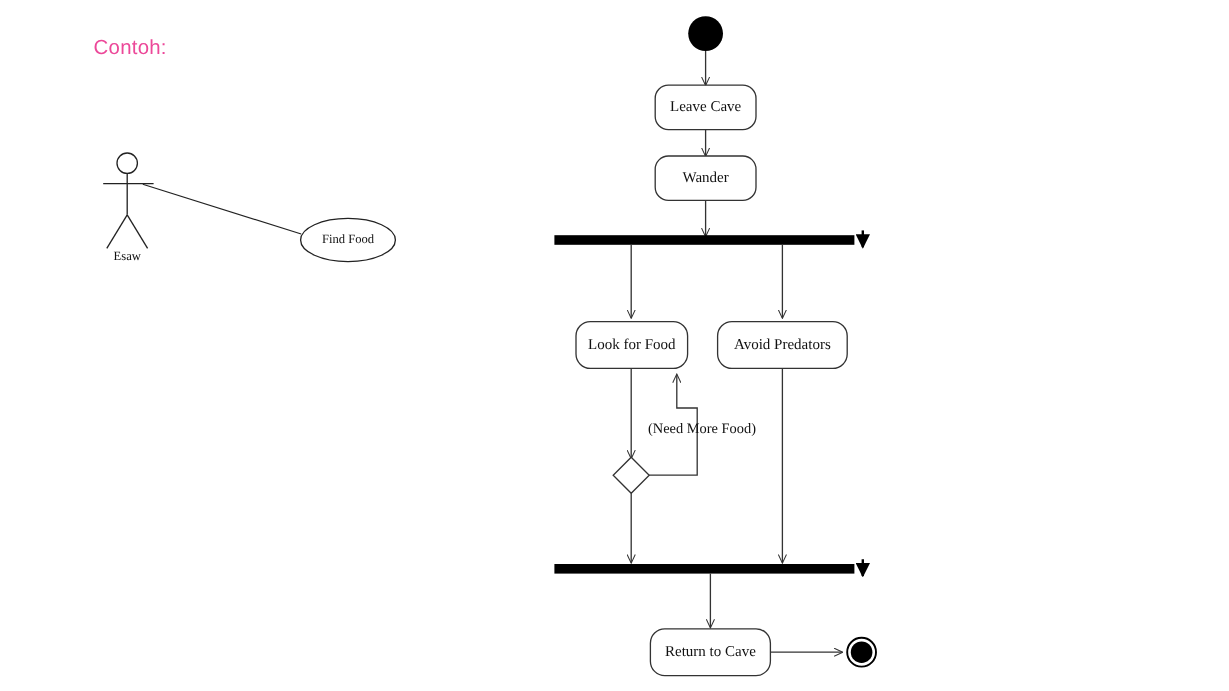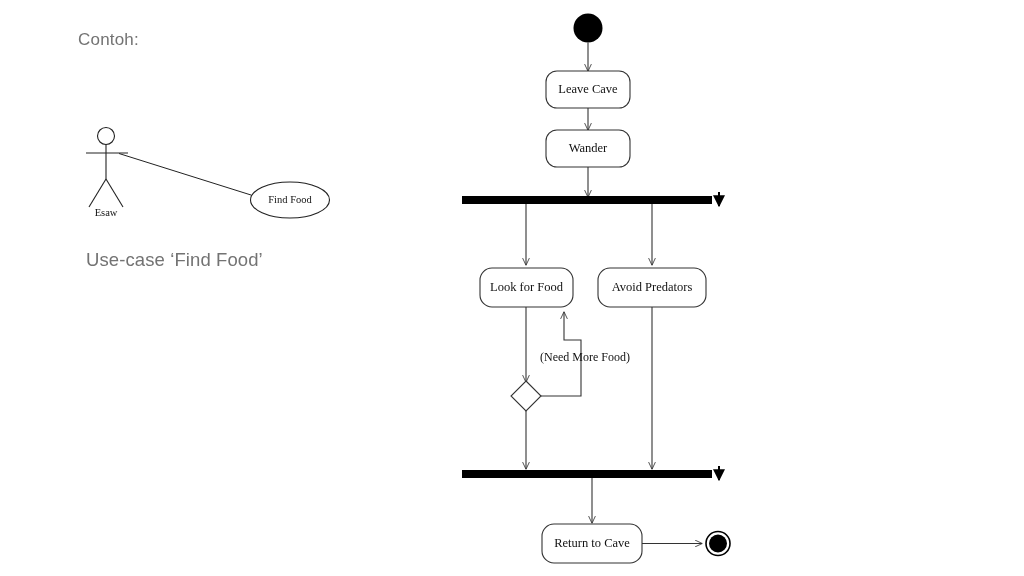--- a/index.html
+++ b/index.html
@@ -19,21 +19,21 @@
   #slide {
     position: absolute;
     left: 0; top: 0;
     width: 1024px;
     height: 576px;
     background: #ffffff;
   }
   .txt {
     position: absolute;
     white-space: pre;
-    color: #737373;
+    color: #ec4899;
   }
   #contoh-label {
     left: 78px;
     top: 30px;
     font-size: 17px;
     font-family: "Liberation Sans", sans-serif;
     letter-spacing: 0.2px;
   }
   #usecase-caption {
     left: 86px;
@@ -69,21 +69,20 @@
     dominant-baseline: middle;
   }
 </style>
 </head>
 <body>
 
 <div id="slide">
 
   <div class="txt" id="contoh-label">Contoh:</div>
 
-  <div class="txt" id="usecase-caption">Use-case ‘Find Food’</div>
 
 
   <svg id="usecase-svg" width="300" height="120" viewBox="0 0 300 120">
 
     <g>
       <circle cx="36" cy="26" r="8.5" fill="none" stroke="#222" stroke-width="1.1"></circle>
       <line x1="36" y1="34.5" x2="36" y2="69" stroke="#222" stroke-width="1.1"></line>
       <line x1="16" y1="43" x2="58" y2="43" stroke="#222" stroke-width="1.1"></line>
       <line x1="36" y1="69" x2="19" y2="97" stroke="#222" stroke-width="1.1"></line>
       <line x1="36" y1="69" x2="53" y2="97" stroke="#222" stroke-width="1.1"></line>

